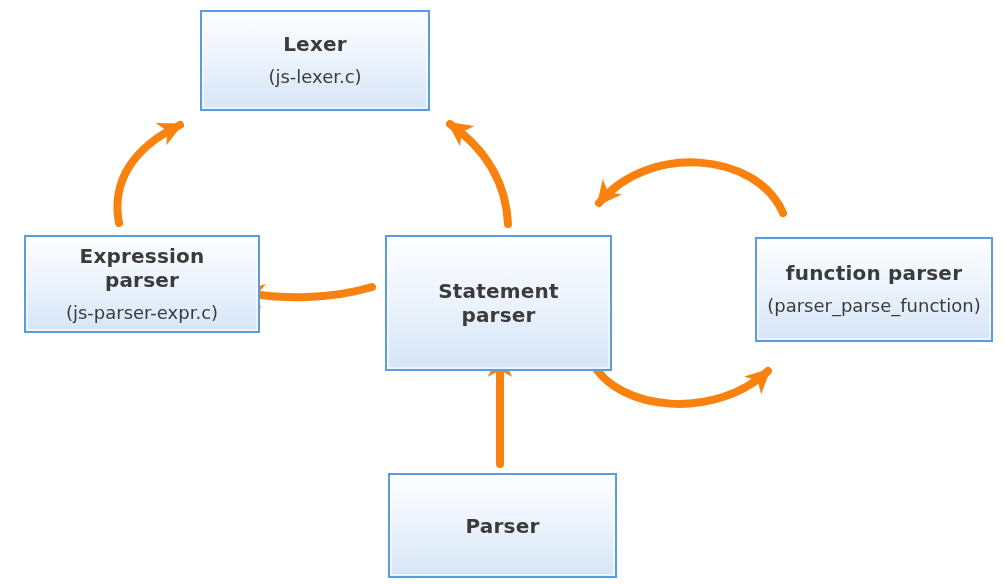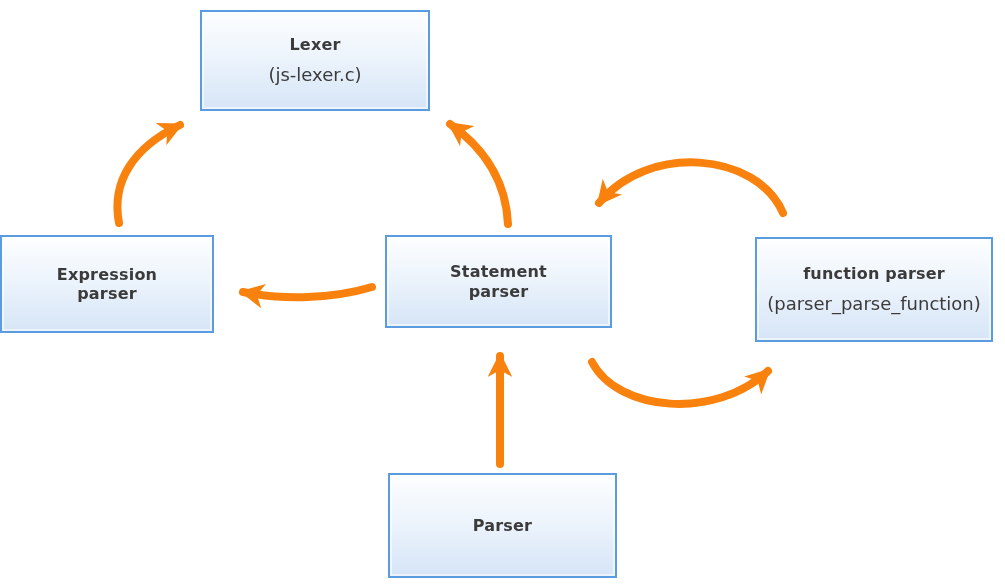--- a/index.html
+++ b/index.html
@@ -33,36 +33,36 @@
     align-items: center;
     justify-content: center;
     text-align: center;
     border: 2px solid var(--node-border);
     background: linear-gradient(180deg, var(--node-fill-top) 0%, var(--node-fill-mid) 45%, var(--node-fill-bottom) 100%);
     box-shadow: inset 0 0 0 2px rgba(255,255,255,0.55);
     color: var(--text);
   }
   .node-title {
     font-weight: 700;
-    font-size: 16px;
+    font-size: 20px;
     line-height: 1.2;
     white-space: pre-line;
     letter-spacing: 0.2px;
   }
   .node-subtitle {
     font-weight: 400;
     font-size: 18px;
     line-height: 1.25;
     margin-top: 10px;
     white-space: nowrap;
   }
   
   #node-lexer             { left: 200px; top: 10px;  width: 230px; height: 101px; }
-  #node-expression-parser { left: 0;  top: 235px; width: 214px; height: 98px;  }
-  #node-statement-parser  { left: 385px; top: 235px; width: 227px; height: 93px; }
+  #node-expression-parser { left: 24px;  top: 235px; width: 236px; height: 98px;  }
+  #node-statement-parser  { left: 385px; top: 235px; width: 227px; height: 136px; }
   #node-function-parser   { left: 755px; top: 237px; width: 238px; height: 105px; }
   #node-parser            { left: 388px; top: 473px; width: 229px; height: 105px; }
 </style>
 </head>
 <body>
 
 <div class="canvas">
 
   <svg id="edge-layer" class="edge-layer" width="1005" height="584" viewBox="0 0 1005 584" xmlns="http://www.w3.org/2000/svg">
     <defs>
@@ -79,20 +79,21 @@
     </svg>
 
   <div class="node" id="node-lexer">
     <div class="node-title">Lexer</div>
     <div class="node-subtitle">(js-lexer.c)</div>
   </div>
 
   <div class="node" id="node-expression-parser">
     <div class="node-title">Expression
 parser</div>
+    <div class="node-subtitle">(js-parser-expr.c)</div>
   </div>
 
   <div class="node" id="node-statement-parser">
     <div class="node-title">Statement
 parser</div>
   </div>
 
   <div class="node" id="node-function-parser">
     <div class="node-title">function parser</div>
     <div class="node-subtitle">(parser_parse_function)</div>

